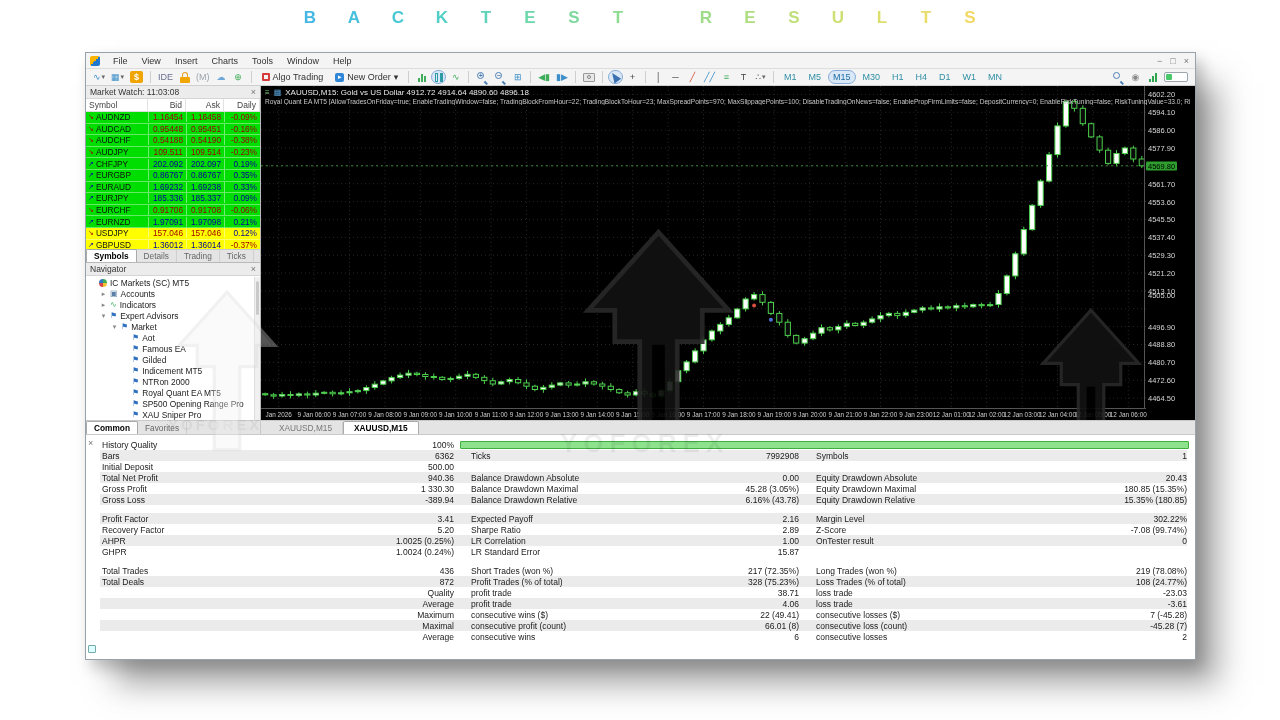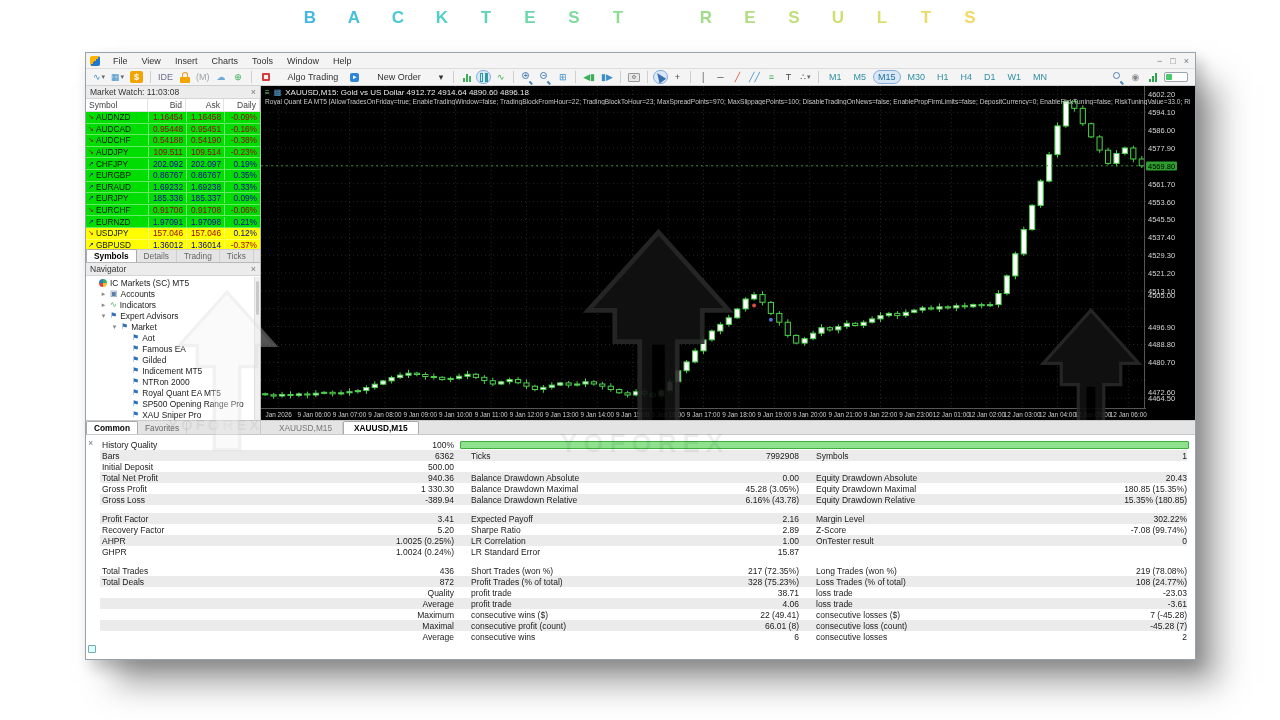--- a/index.html
+++ b/index.html
@@ -22,21 +22,21 @@
   
   .toolbar{height:17px;background:#f4f4f4;border-bottom:1px solid #cfcfcf;display:flex;align-items:center;
     padding:0 4px;flex:0 0 auto;white-space:nowrap;}
   .tsep{width:1px;height:12px;background:#cfcfcf;margin:0 4px;flex:0 0 auto;}
   .ti{display:inline-flex;align-items:center;justify-content:center;height:14px;min-width:15px;
     padding:0 1px;margin:0 1px;border:1px solid transparent;border-radius:2px;font-size:9px;flex:0 0 auto;}
   .ti.active{background:#d9e7f7;border-color:#86add8;border-radius:7px;}
   .ti .caret{font-size:7px;color:#666;margin-left:1px;}
   .badge{display:inline-flex;align-items:center;justify-content:center;width:13px;height:12px;
     border-radius:2px;font-weight:bold;font-size:9px;}
-  .btn{display:inline-flex;align-items:center;gap:18px;height:14px;padding:0 5px;border:1px solid transparent;
+  .btn{display:inline-flex;align-items:center;gap:3px;height:14px;padding:0 5px;border:1px solid transparent;
     border-radius:2px;font-size:9px;color:#333;flex:0 0 auto;}
   .redsq{width:8px;height:8px;border:2px solid #d63c3c;border-radius:1px;}
   .bluearr{width:9px;height:9px;border-radius:2px;background:#2f86d6;color:#fff;font-size:7px;
     display:inline-flex;align-items:center;justify-content:center;}
   .bars3{display:inline-flex;align-items:flex-end;gap:1px;height:10px;}
   .bars3 i{display:block;width:2px;background:#3fae5a;}
   .candl{display:inline-flex;align-items:center;gap:2px;height:12px;}
   .candl i{display:block;width:3px;height:9px;border:1px solid #2e9aa6;}
   .candl i.f{background:#2e9aa6;}
   .mag{position:relative;width:12px;height:12px;}
@@ -782,21 +782,21 @@
             <div class="ptick" style="top: 115.567px;">4553.60</div>
             <div class="ptick" style="top: 133.432px;">4545.50</div>
             <div class="ptick" style="top: 151.296px;">4537.40</div>
             <div class="ptick" style="top: 169.16px;">4529.30</div>
             <div class="ptick" style="top: 187.025px;">4521.20</div>
             <div class="ptick" style="top: 204.889px;">4513.10</div>
             <div class="ptick" style="top: 209px;">4505.00</div>
             <div class="ptick" style="top: 240.618px;">4496.90</div>
             <div class="ptick" style="top: 258.482px;">4488.80</div>
             <div class="ptick" style="top: 276.347px;">4480.70</div>
-            <div class="ptick" style="top: 294.211px; margin-top: 12px;">4472.60</div>
+            <div class="ptick" style="top: 294.211px;">4472.60</div>
             <div class="ptick" style="top: 312.075px;">4464.50</div>
             <div class="ptick bid" style="top: 79.8384px;">4569.80</div>
           </div>
         <div class="taxis" id="taxis">
             <div class="ttick" style="left: 17.7px;">Jan 2026</div>
             <div class="ttick" style="left: 53.1px;">9 Jan 06:00</div>
             <div class="ttick" style="left: 88.5px;">9 Jan 07:00</div>
             <div class="ttick" style="left: 123.9px;">9 Jan 08:00</div>
             <div class="ttick" style="left: 159.3px;">9 Jan 09:00</div>
             <div class="ttick" style="left: 194.7px;">9 Jan 10:00</div>

